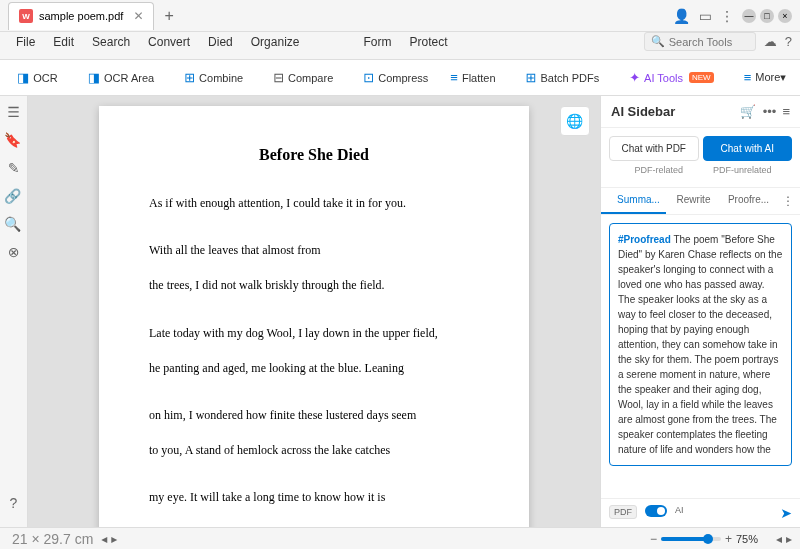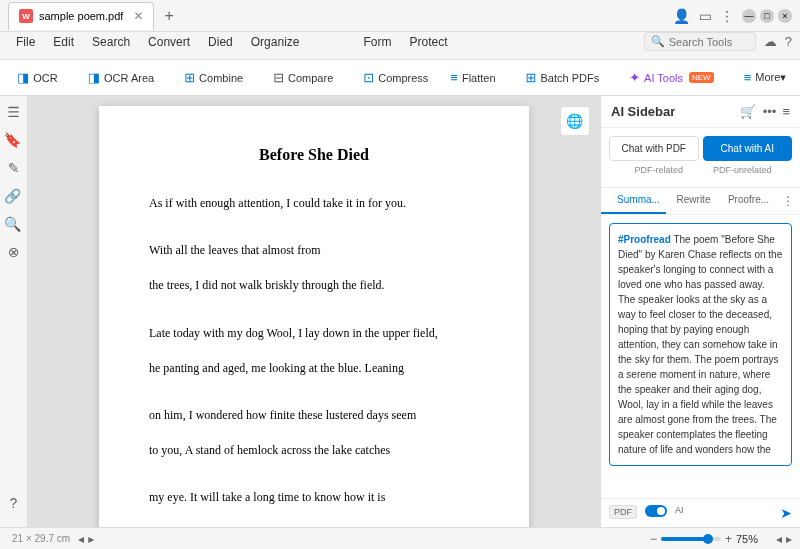--- a/index.html
+++ b/index.html
@@ -197,21 +197,21 @@
       flex-shrink: 0;
     }
     .bottom-nav { display: flex; align-items: center; gap: 4px; color: #666; font-size: 11px; }
     .bottom-nav button { background: none; border: none; cursor: pointer; color: #666; font-size: 12px; }
     .zoom-controls { display: flex; align-items: center; gap: 4px; margin-left: auto; }
     .zoom-btn { background: none; border: none; cursor: pointer; color: #666; font-size: 12px; }
     .zoom-slider { width: 60px; height: 4px; background: #ddd; border-radius: 2px; position: relative; }
     .zoom-slider-fill { width: 45px; height: 4px; background: #0078d4; border-radius: 2px; }
     .zoom-slider-thumb { width: 10px; height: 10px; background: #0078d4; border-radius: 50%; position: absolute; top: -3px; left: 42px; }
     .zoom-pct { font-size: 11px; color: #333; width: 32px; }
-    .dim-text { font-size: 10px; color: #888; margin-left: 4px; }
+    .dim-text { font-size: 14px; color: #888; margin-left: 4px; }
     .scroll-arrows { display: flex; gap: 4px; color: #666; font-size: 12px; }
   </style>
 </head>
 <body>
 
 <div class="title-bar">
   <div class="title-bar-left">
     <div class="app-tab">
       <div class="app-tab-icon">W</div>
       <span>sample poem.pdf</span>

